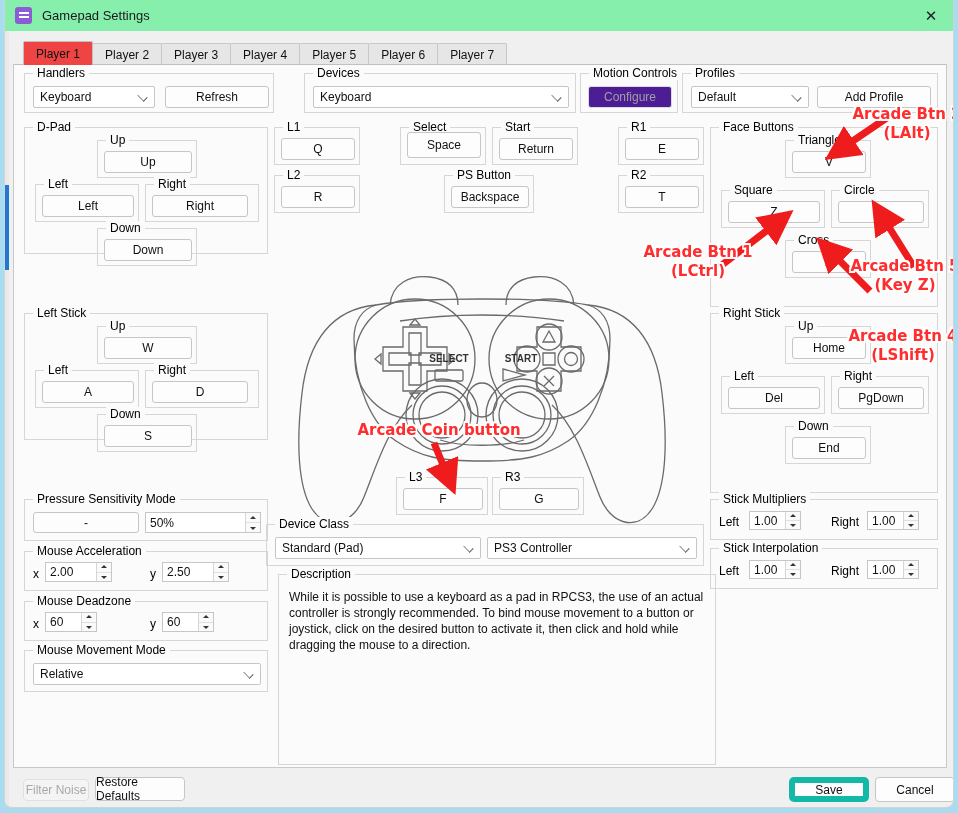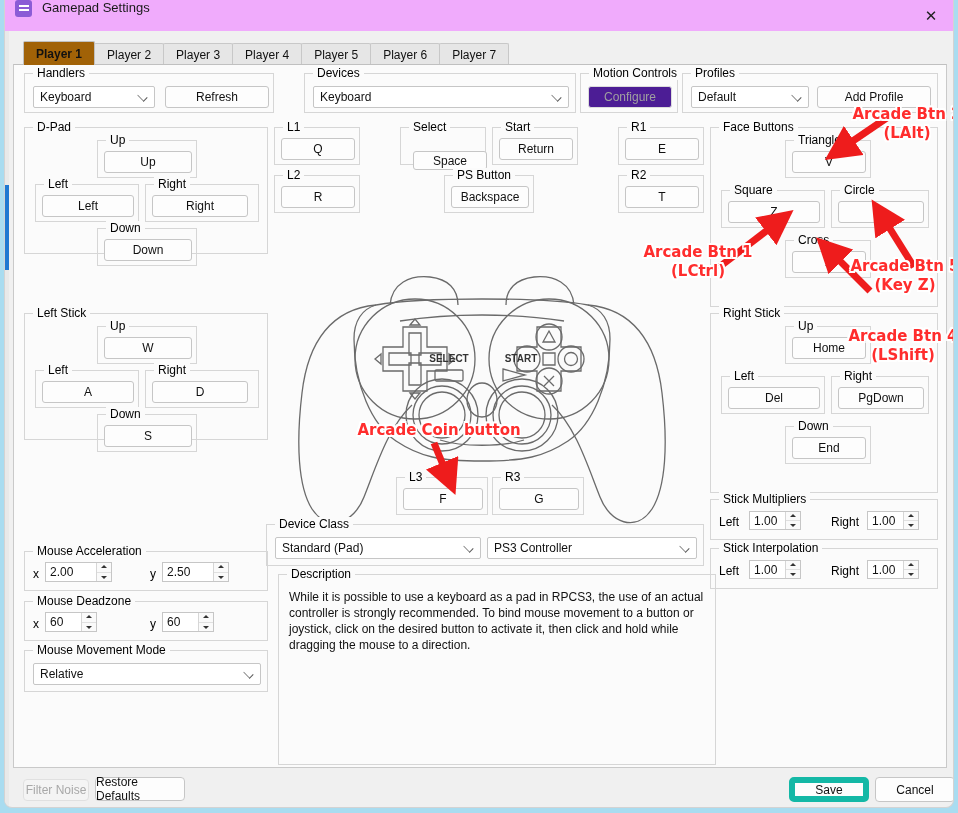--- a/index.html
+++ b/index.html
@@ -12,21 +12,21 @@
   }
   .window{
     position:absolute;left:4px;top:0;width:950px;height:808px;
     background:#f0f0f0;border:1px solid #d3d3d3;border-top:none;
     border-radius:0 0 8px 8px;
     box-sizing:border-box;overflow:hidden;
   }
   
   .titlebar{
     position:absolute;left:0;top:0;width:100%;height:31px;
-    background:#f0abfc;display:flex;align-items:flex-start;
+    background:#86efac;display:flex;align-items:center;
   }
   .app-icon{
     width:17px;height:17px;margin-left:10px;border-radius:3px;
     background:#8b5cd6;position:relative;flex:none;
   }
   .app-icon::before{
     content:"";position:absolute;left:3.5px;top:4.5px;width:10px;height:2px;
     background:#fff;box-shadow:0 4px 0 #fff;
   }
   .title-text{margin-left:10px;font-size:13px;color:#1a1a1a;}
@@ -47,22 +47,22 @@
     position:absolute;left:18px;top:41px;width:914px;height:24px;
     display:flex;align-items:flex-end;
   }
   .tab{
     height:22px;line-height:22px;padding:0 12px;font-size:12px;
     background:#e6e6e6;border:1px solid #c8c8c8;border-bottom:none;
     margin-right:-1px;color:#111;box-sizing:border-box;
     border-radius:2px 2px 0 0;white-space:nowrap;
   }
   .tab.active{
-    background:#a16207;height:24px;line-height:24px;
-    border-color:#c0c0c0;position:relative;z-index:3;font-weight:bold;
+    background:#ef4444;height:24px;line-height:24px;
+    border-color:#c0c0c0;position:relative;z-index:3;
   }
   
   .page{
     position:absolute;left:8px;top:64px;width:934px;height:704px;
     background:#fbfbfb;border:1px solid #c9c9c9;border-top:1px solid #c0c0c0;
     box-sizing:border-box;
   }
   
   .gb{position:absolute;border:1px solid #d6d6d6;box-sizing:border-box;}
   .gb > .gb-title{
@@ -224,20 +224,31 @@
       <div class="gb" style="left:120px;top:56px;width:114px;height:38px;">
         <span class="gb-title">Right</span>
         <div class="btn" style="left:6px;top:10px;width:96px;height:22px;">D</div>
       </div>
       <div class="gb" style="left:72px;top:100px;width:100px;height:38px;">
         <span class="gb-title">Down</span>
         <div class="btn" style="left:6px;top:10px;width:88px;height:22px;">S</div>
       </div>
     </div>
 
+    <div class="gb" style="left:10px;top:434px;width:244px;height:42px;">
+      <span class="gb-title">Pressure Sensitivity Mode</span>
+      <div class="btn" style="left:8px;top:12px;width:106px;height:21px;">-</div>
+      <div class="spin" style="left:120px;top:12px;width:116px;height:21px;">
+        <span>50%</span>
+        <span class="arrows">
+            <i></i>
+            <i></i>
+          </span>
+      </div>
+    </div>
 
     <div class="gb" style="left:10px;top:486px;width:244px;height:40px;">
       <span class="gb-title">Mouse Acceleration</span>
       <span class="lbl" style="left:8px;top:15px;">x</span>
       <div class="spin" style="left:20px;top:10px;width:67px;height:20px;">
         <span>2.00</span>
         <span class="arrows">
             <i></i>
             <i></i>
           </span>
@@ -284,21 +295,21 @@
       <span class="gb-title">L1</span>
       <div class="btn" style="left:6px;top:10px;width:74px;height:22px;">Q</div>
     </div>
     <div class="gb" style="left:260px;top:110px;width:86px;height:38px;">
       <span class="gb-title">L2</span>
       <div class="btn" style="left:6px;top:10px;width:74px;height:22px;">R</div>
     </div>
 
     <div class="gb" style="left:386px;top:62px;width:86px;height:38px;">
       <span class="gb-title">Select</span>
-      <div class="btn" style="left:6px;top:23px;width:74px;height:19px;margin-left:6px;">Space</div>
+      <div class="btn" style="left:6px;top:4px;width:74px;height:26px;">Space</div>
     </div>
     <div class="gb" style="left:478px;top:62px;width:86px;height:38px;">
       <span class="gb-title">Start</span>
       <div class="btn" style="left:6px;top:10px;width:74px;height:22px;">Return</div>
     </div>
     <div class="gb" style="left:430px;top:110px;width:90px;height:38px;">
       <span class="gb-title">PS Button</span>
       <div class="btn" style="left:6px;top:10px;width:78px;height:22px;">Backspace</div>
     </div>
 

